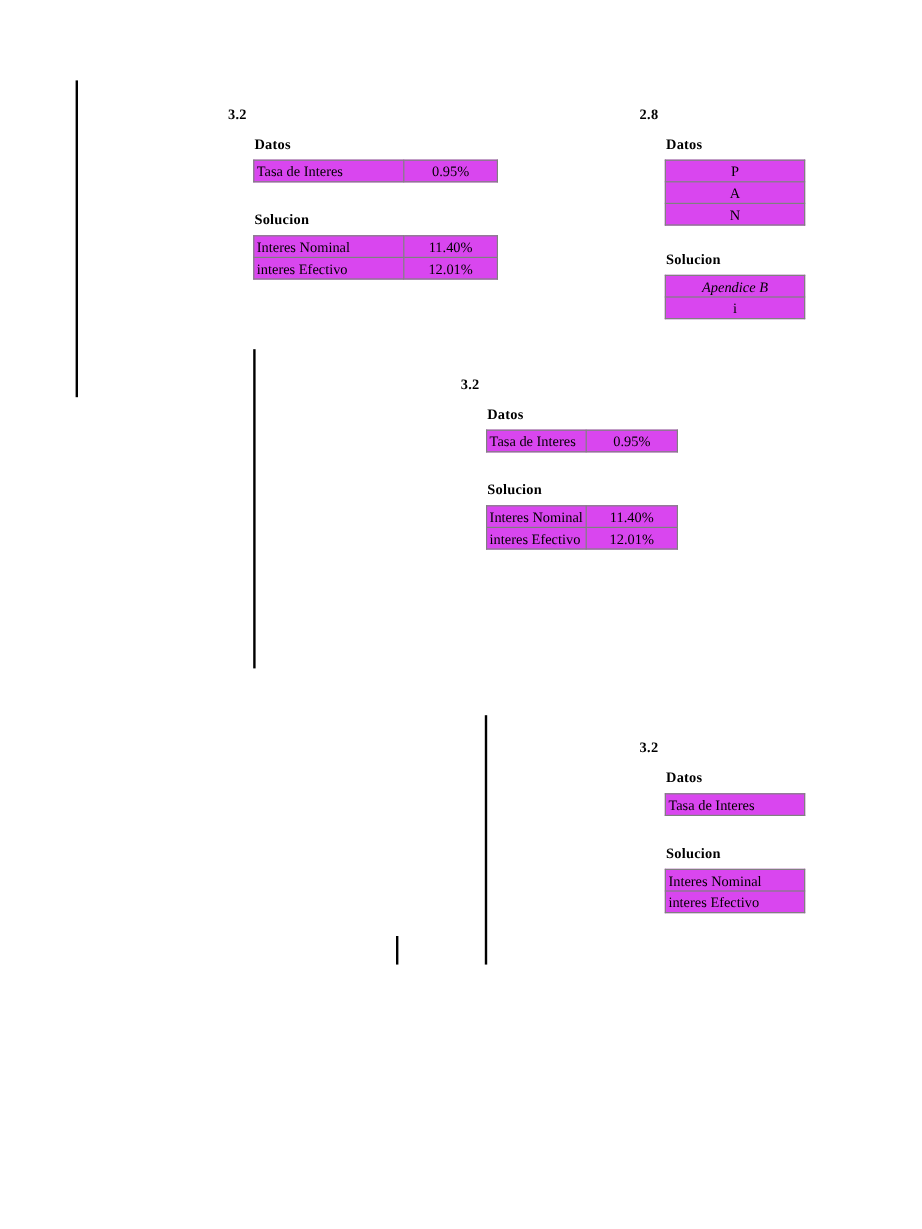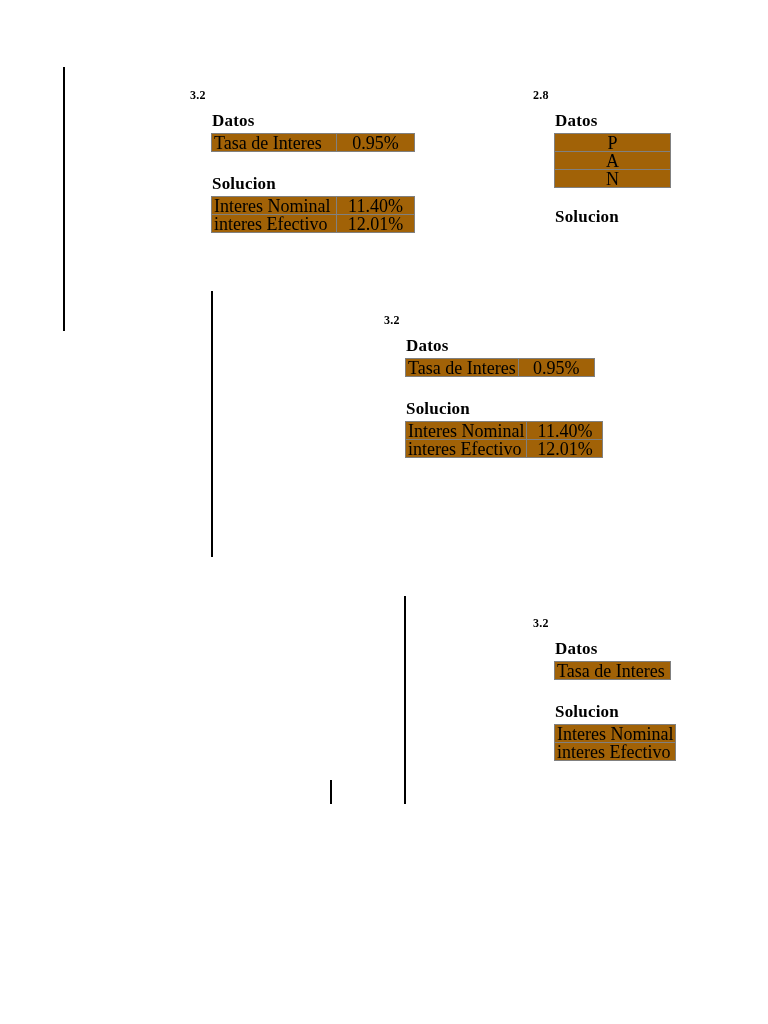--- a/index.html
+++ b/index.html
@@ -35,32 +35,32 @@
     font-family: "Liberation Serif", "DejaVu Serif", serif;
     font-weight: bold;
     font-size: 12px;
     line-height: 14px;
     letter-spacing: 0.2px;
   }
 
   .section-title {
     font-family: "Liberation Serif", "DejaVu Serif", serif;
     font-weight: bold;
-    font-size: 17px;
+    font-size: 12px;
     line-height: 15px;
     letter-spacing: 0.2px;
   }
 
   
   table.sheet {
     border-collapse: collapse;
     table-layout: fixed;
     font-family: "Liberation Serif", "DejaVu Serif", serif;
-    font-size: 18px;
-    background: #a16207;
+    font-size: 12px;
+    background: #d946ef;
   }
   table.sheet td {
     border: 1px solid #808080;
     height: 17px;
     padding: 0 2px;
     white-space: nowrap;
     overflow: hidden;
     text-overflow: clip;
     vertical-align: middle;
     line-height: 16px;
@@ -138,20 +138,30 @@
           <td class="center w-one-c">A</td>
         </tr>
         <tr>
           <td class="center w-one-c">N</td>
         </tr>
       </tbody>
     </table>
 
     <div class="section-title" style="margin-left:22px; margin-top:21px;">Solucion</div>
 
+    <table class="sheet outlined" style="margin-left:21px; margin-top:5px;">
+      <tbody>
+        <tr>
+          <td class="center italic w-one-c">Apendice B</td>
+        </tr>
+        <tr>
+          <td class="center w-one-c">i</td>
+        </tr>
+      </tbody>
+    </table>
   </div>
 
   <div class="block" style="left:384px; top:313px;">
     <div class="block-number">3.2</div>
 
     <div class="section-title" style="margin-left:22px; margin-top:11px;">Datos</div>
 
     <table class="sheet outlined" style="margin-left:21px; margin-top:5px;">
       <tbody>
         <tr>

